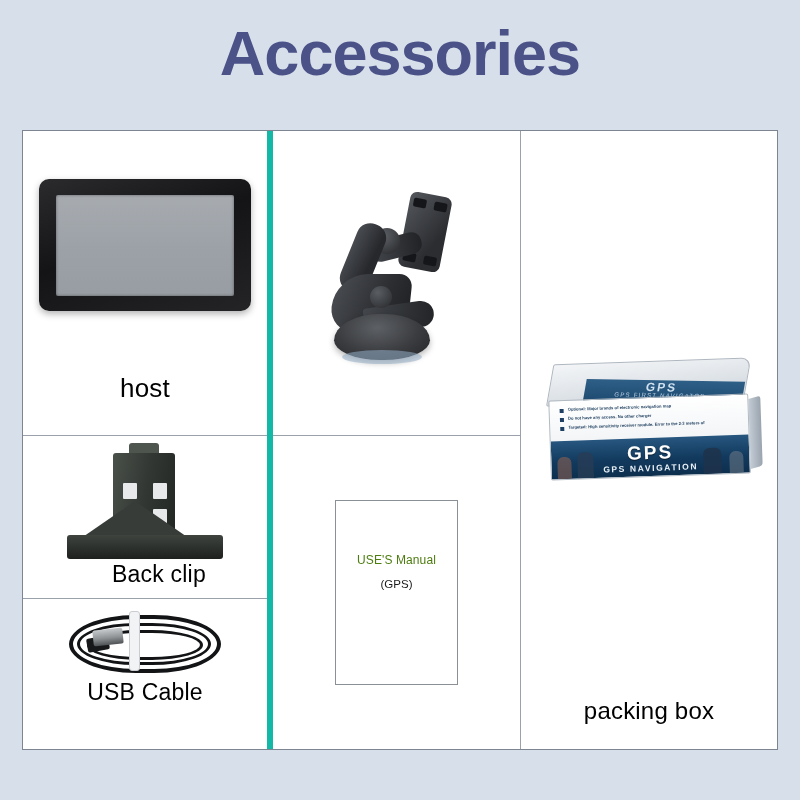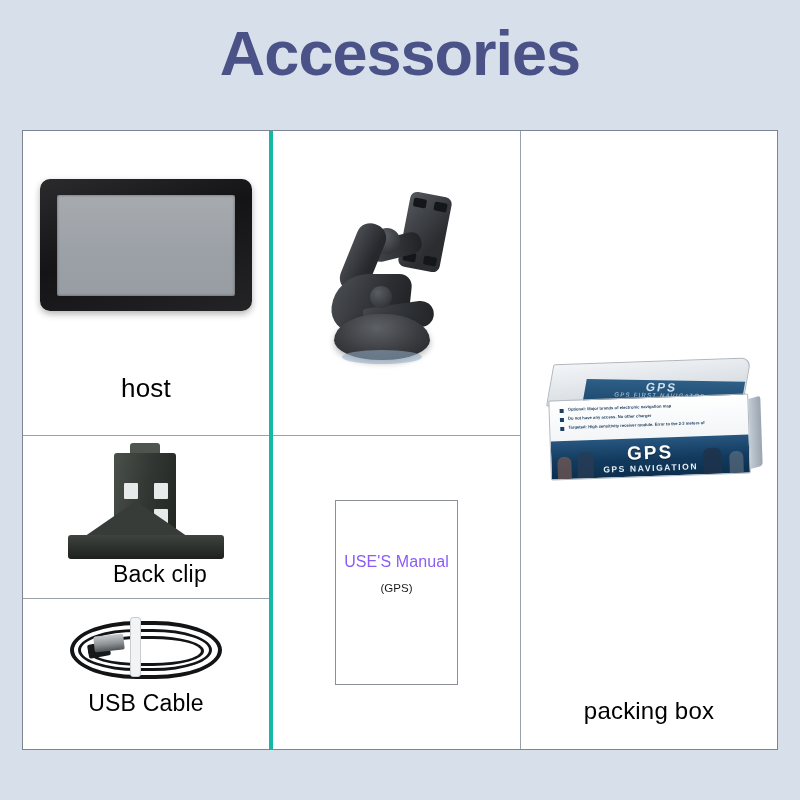--- a/index.html
+++ b/index.html
@@ -42,21 +42,21 @@
     background: #ffffff;
     display: flex;
     flex-direction: row;
   }
   .col {
     box-sizing: border-box;
     display: flex;
     flex-direction: column;
     background: #fff;
   }
-  .col-1 { width: 250px; border-right: 4px solid #14b8a6; }
+  .col-1 { width: 250px; border-right: 6px solid #14b8a6; }
   .col-2 { width: 248px; border-right: 1px solid #9aa1ab; }
   .col-3 { flex: 1 1 auto; }
 
   .cell {
     box-sizing: border-box;
     position: relative;
     display: flex;
     flex-direction: column;
     align-items: center;
     justify-content: flex-start;
@@ -84,21 +84,21 @@
     width: 100%;
     text-align: center;
     color: #000;
     font-size: 22px;
     line-height: 1;
     padding-bottom: 26px;
     letter-spacing: 0.2px;
   }
 
   .cell-backclip .caption { padding-bottom: 12px; font-size: 23px; padding-left: 28px; }
-  .cell-usb .caption { padding-bottom: 34px; font-size: 23px; }
+  .cell-usb .caption { padding-bottom: 45px; font-size: 23px; }
   .cell-box .caption { font-size: 24px; text-align: center; }
   .cell-host .caption { font-size: 26px; padding-bottom: 34px;}
   .cell-charger .caption { font-size: 26px; padding-bottom: 34px;}
   .cell-bracket .caption { font-size: 22px; padding-bottom: 38px;}
 
   
   .gps-unit {
     width: 212px;
     height: 132px;
     border-radius: 10px;
@@ -333,22 +333,22 @@
     height: 185px;
     border: 1.5px solid #8b9096;
     background: #ffffff;
     display: flex;
     flex-direction: column;
     align-items: center;
     padding-top: 52px;
     box-sizing: border-box;
   }
   .manual-title {
-    font-size: 16px;
-    color: #8b5cf6;
+    font-size: 12px;
+    color: #4d7c0f;
     letter-spacing: 0.1px;
   }
   .manual-sub {
     font-size: 11.5px;
     color: #1a1a1a;
     margin-top: 11px;
   }
 
   
   .packbox {

